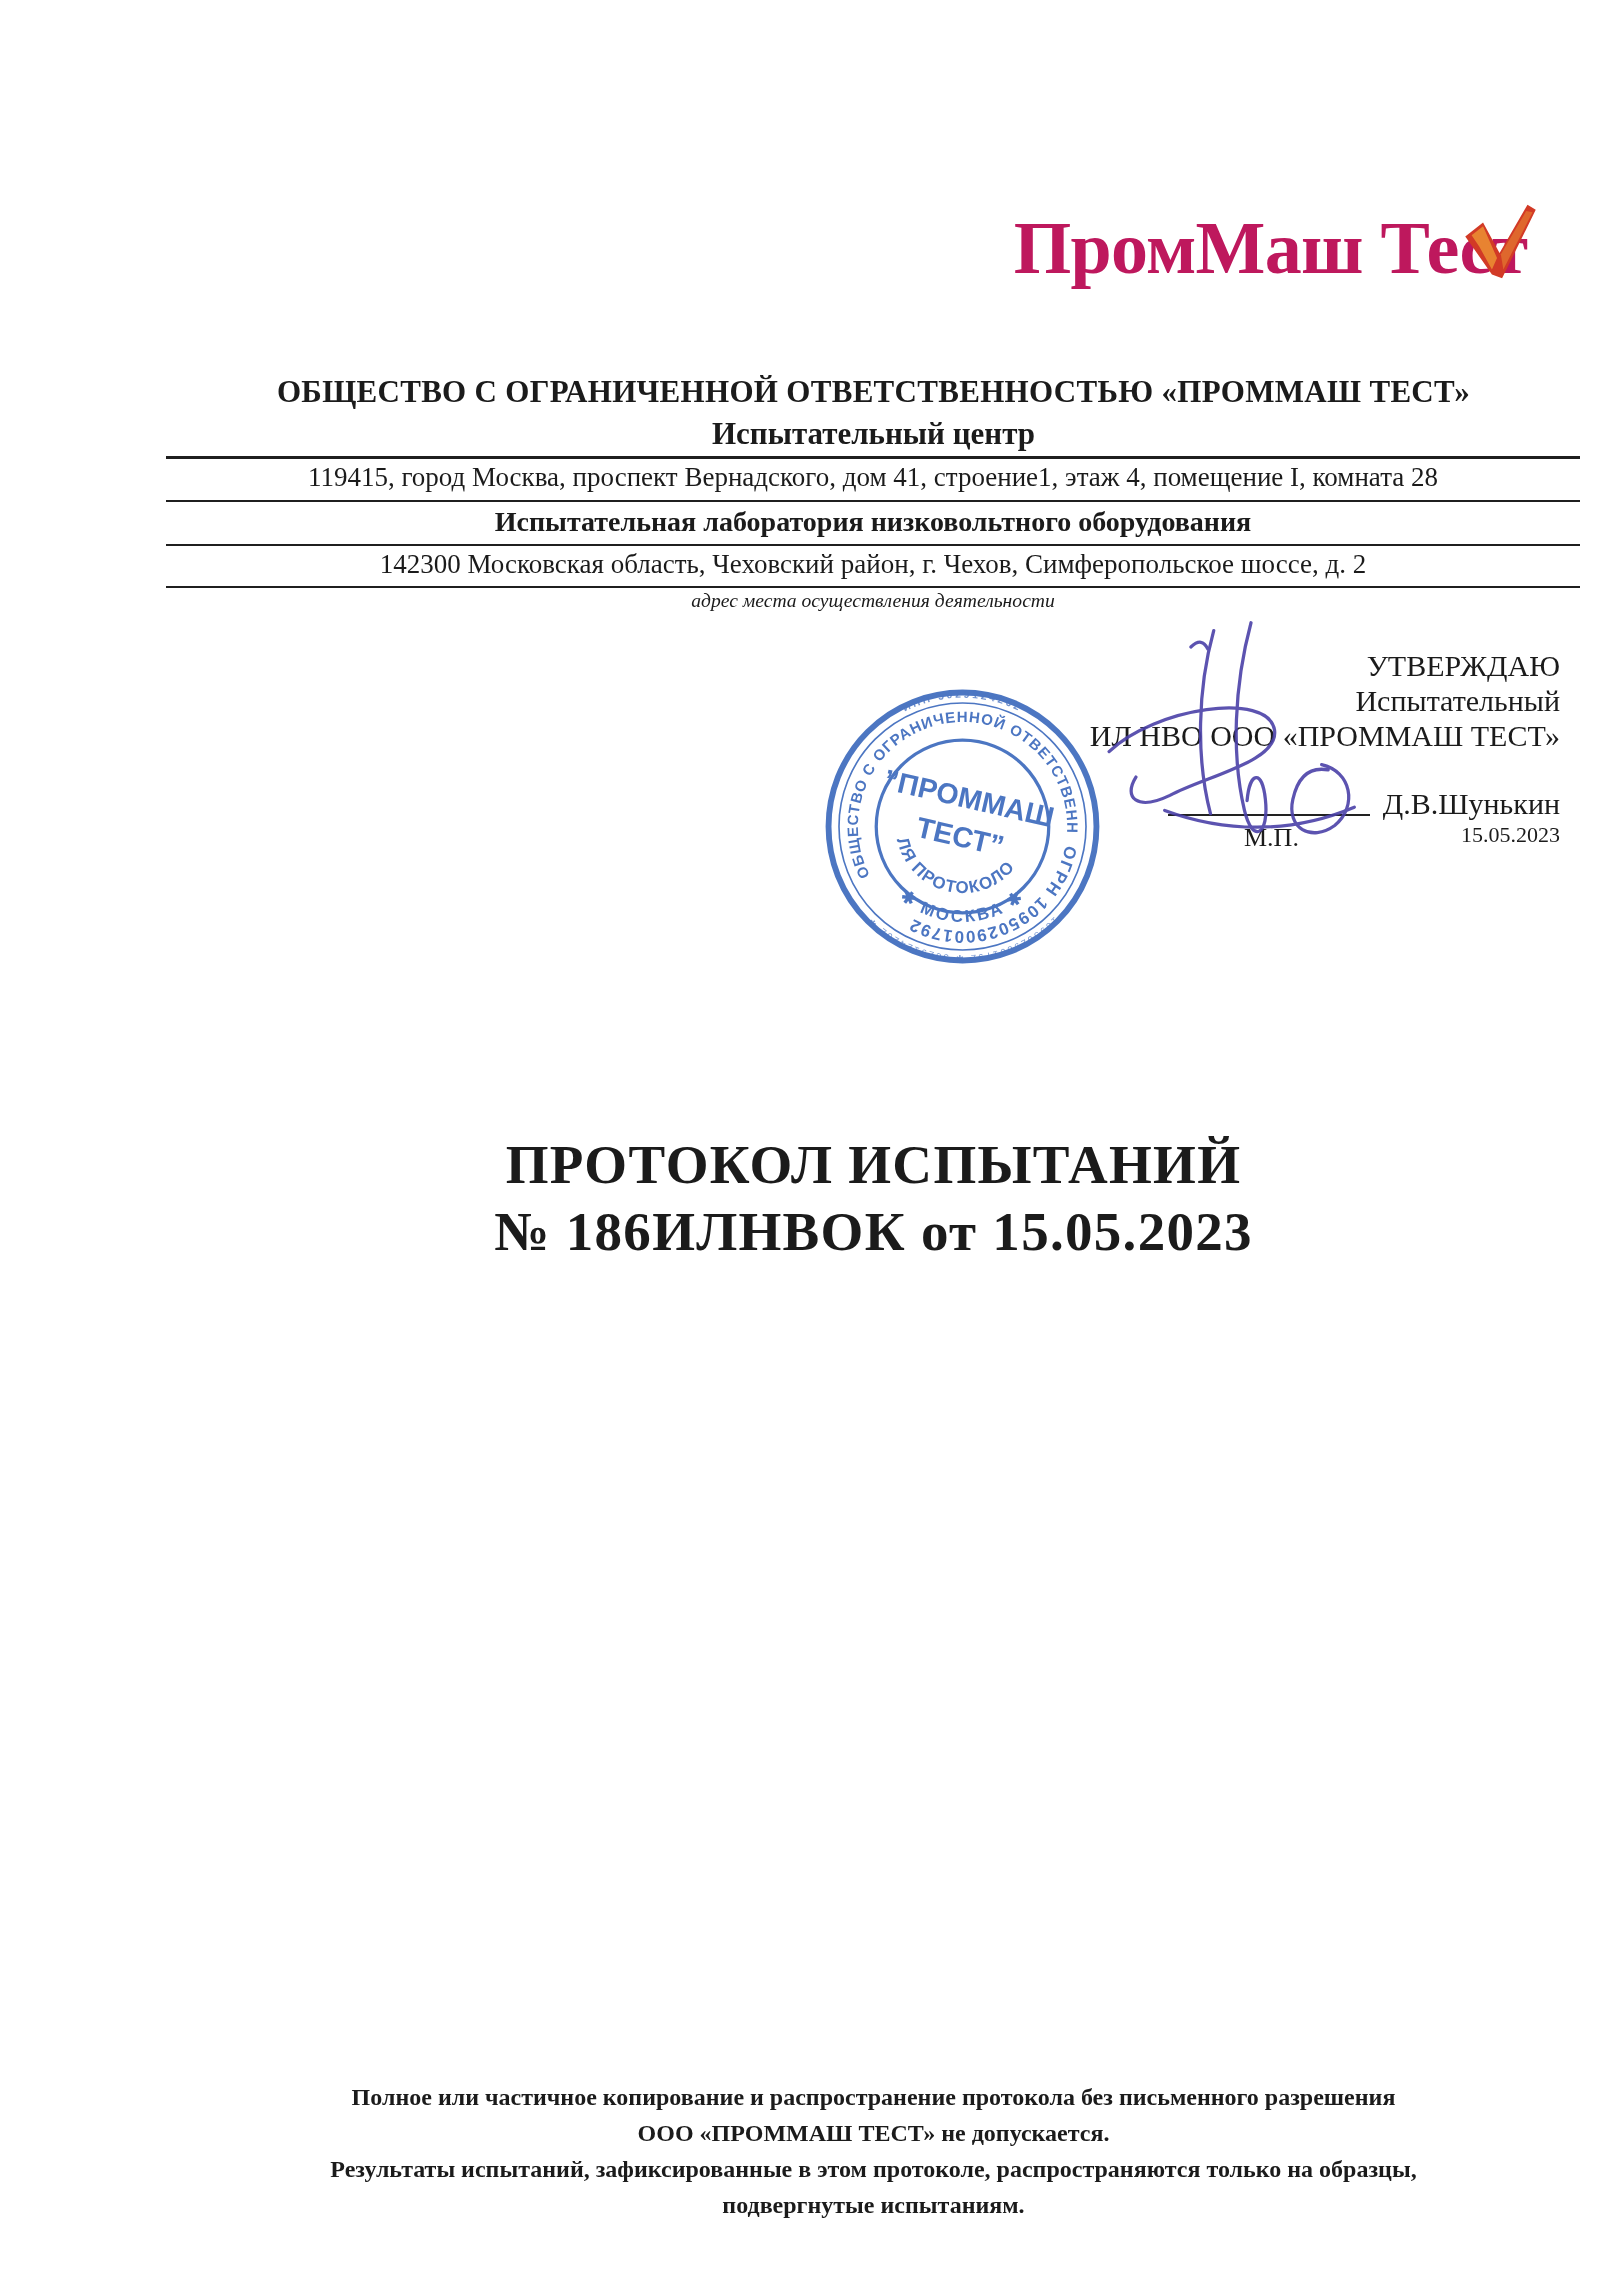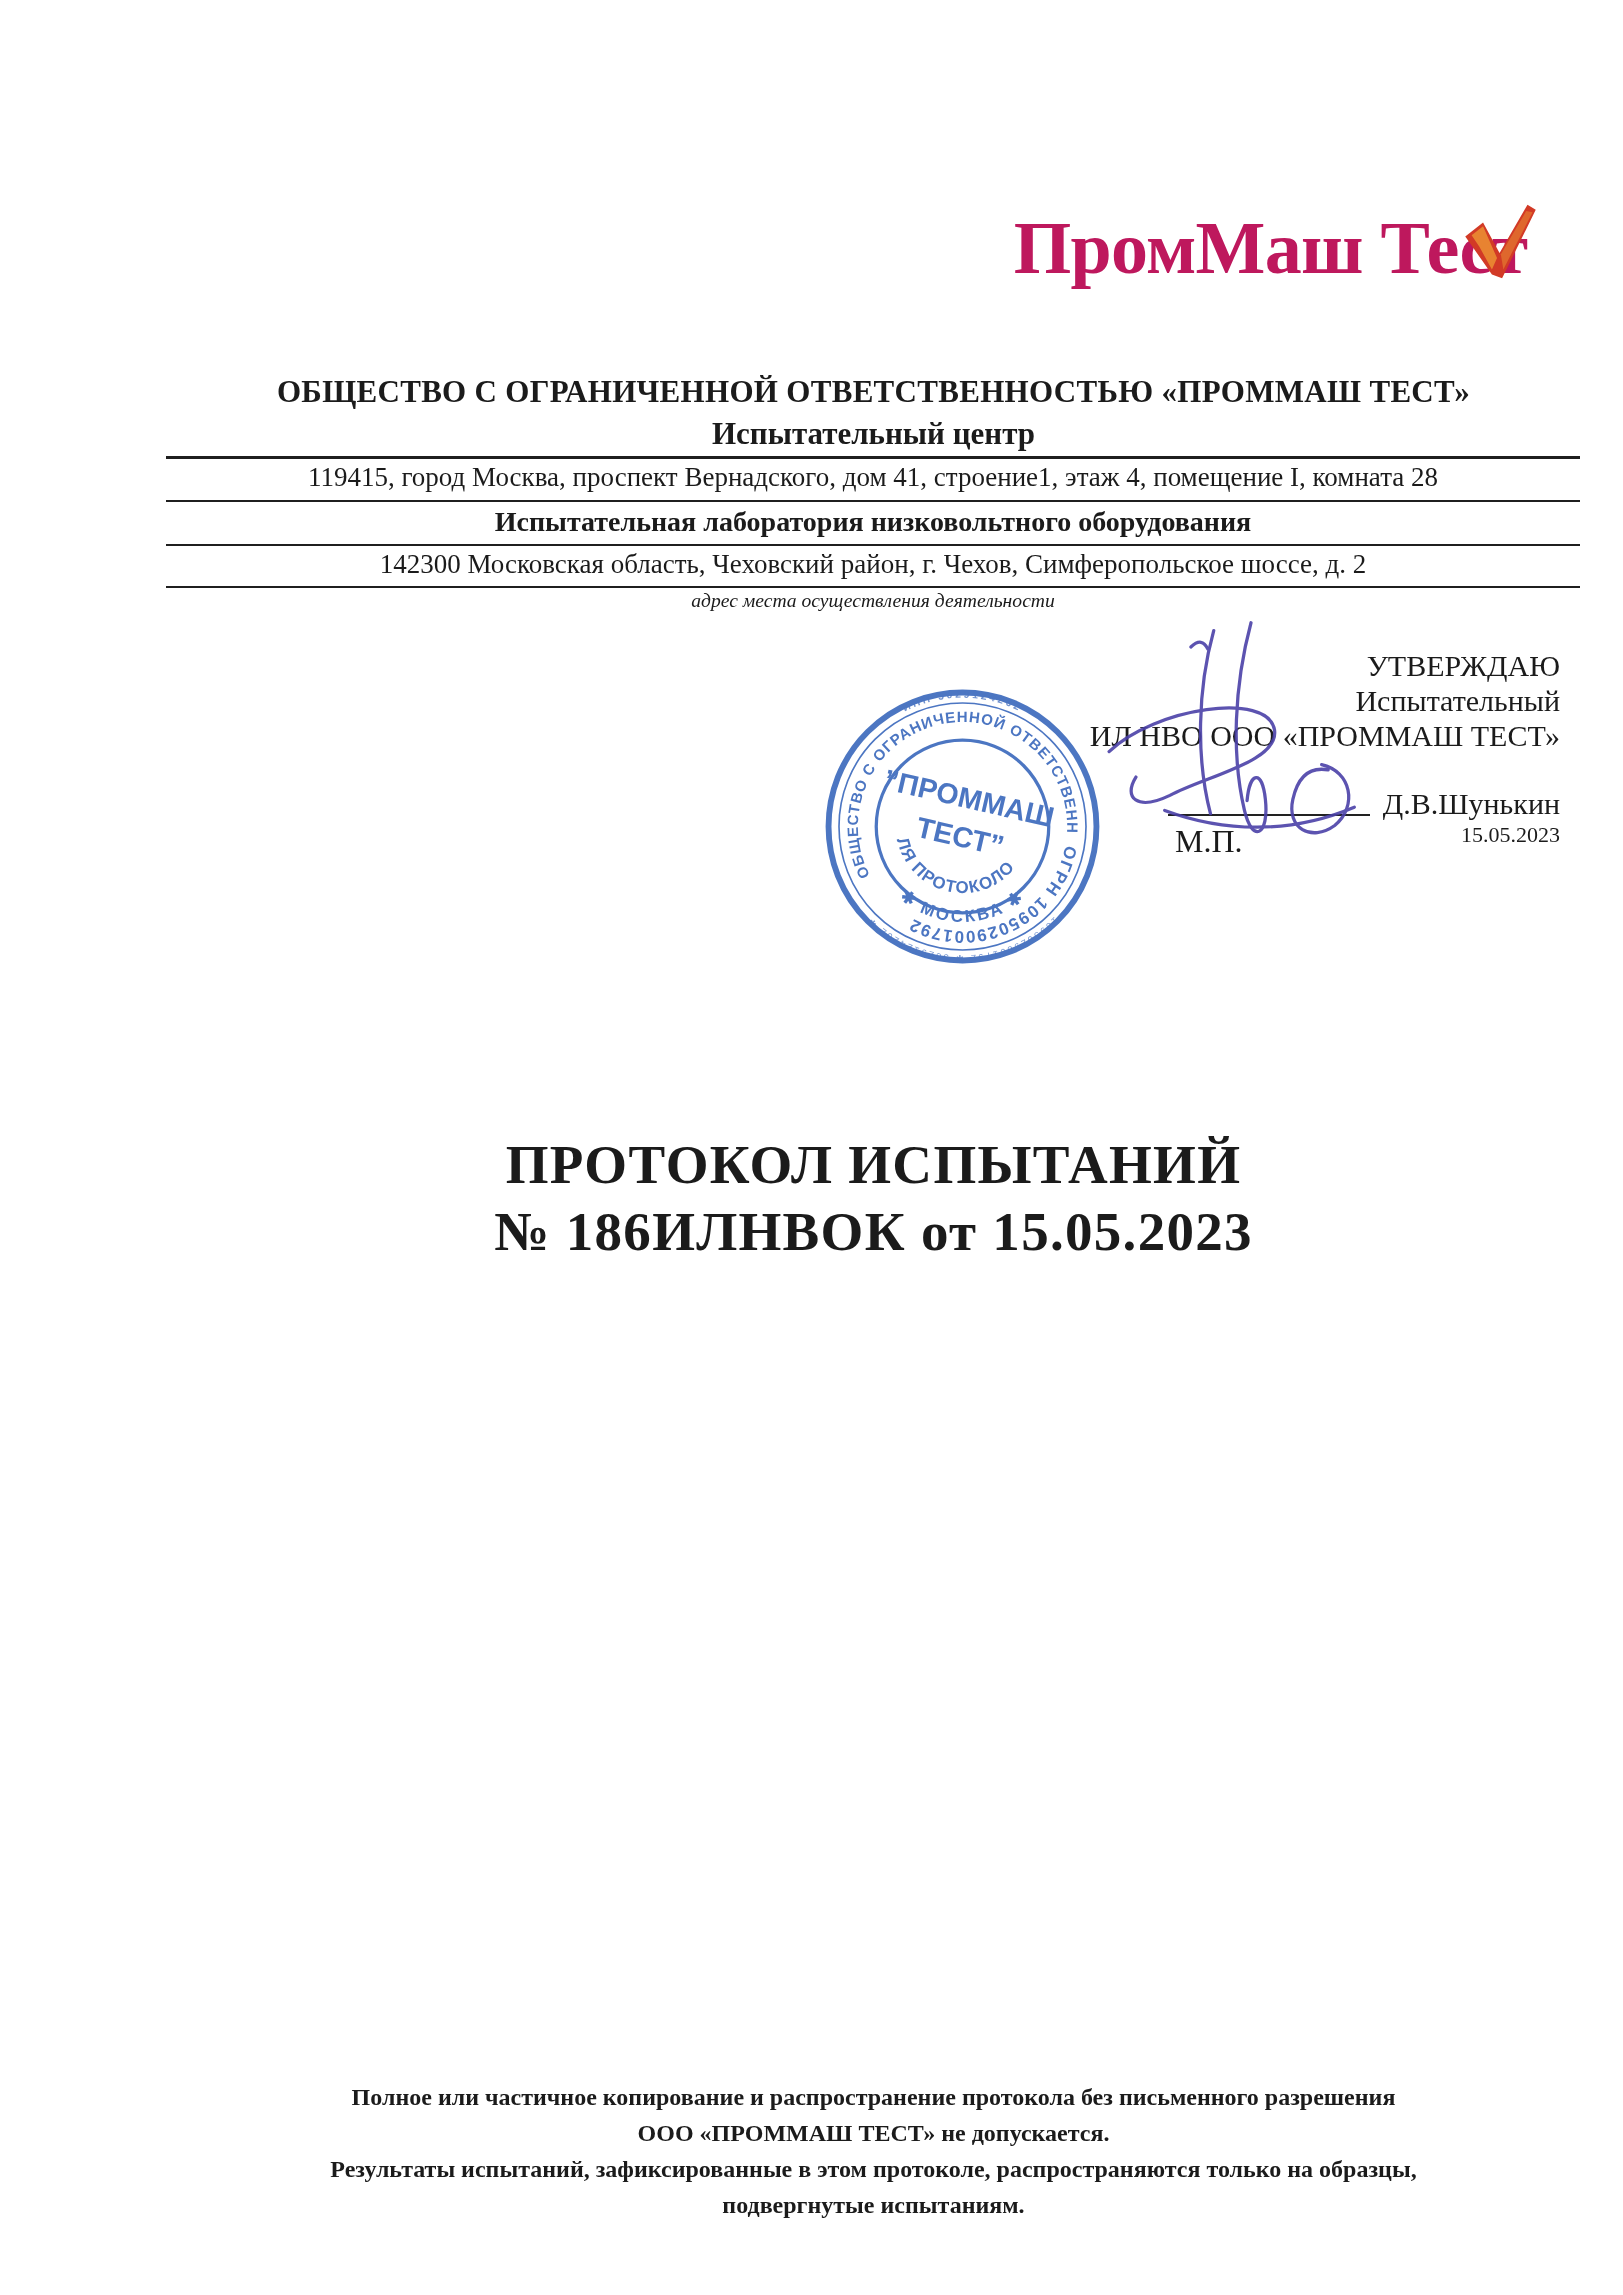--- a/index.html
+++ b/index.html
@@ -23,21 +23,21 @@
   .rt-row{text-align:center; border-bottom:2px solid #1f1f1f;}
   .rt-addr{font-size:27px; padding:3.3px 0 6.5px;}
   .rt-cap{font-size:19.6px; font-style:italic; padding:1.3px 0 3.9px;}
   .rt-lab{font-size:28px; font-weight:bold; padding:3.9px 0 5.9px;}
   .rt-last{border-bottom:none;}
   
   .approve-block{position:absolute; right:63px; top:648px; text-align:right;
     font-size:30px; line-height:35px; white-space:nowrap;}
   .sig-name{position:absolute; right:63px; top:787px; font-size:30px;}
   .sig-line{position:absolute; left:1168px; top:814px; width:202px; border-top:2px solid #222;}
-  .mp-label{position:absolute; left:1175px; top:823px; font-size:32px;}
+  .mp-label{position:absolute; left:1244px; top:823px; font-size:26px;}
   .approve-date{position:absolute; right:63px; top:822px; font-size:22px;}
   
   .stamp{position:absolute; left:822px; top:686px; width:281px; height:281px; opacity:0.93;}
   .stamp text{font-family:"Liberation Sans", sans-serif;}
   .signature{position:absolute; left:1073px; top:611px; width:288px; height:255px;}
   
   .doc-title{position:absolute; left:124px; width:1499px; top:1131px; text-align:center;
     font-size:55px; font-weight:bold; line-height:67px; letter-spacing:1.3px;}
   
   .doc-footer{position:absolute; left:124px; width:1499px; top:2079px; text-align:center;

